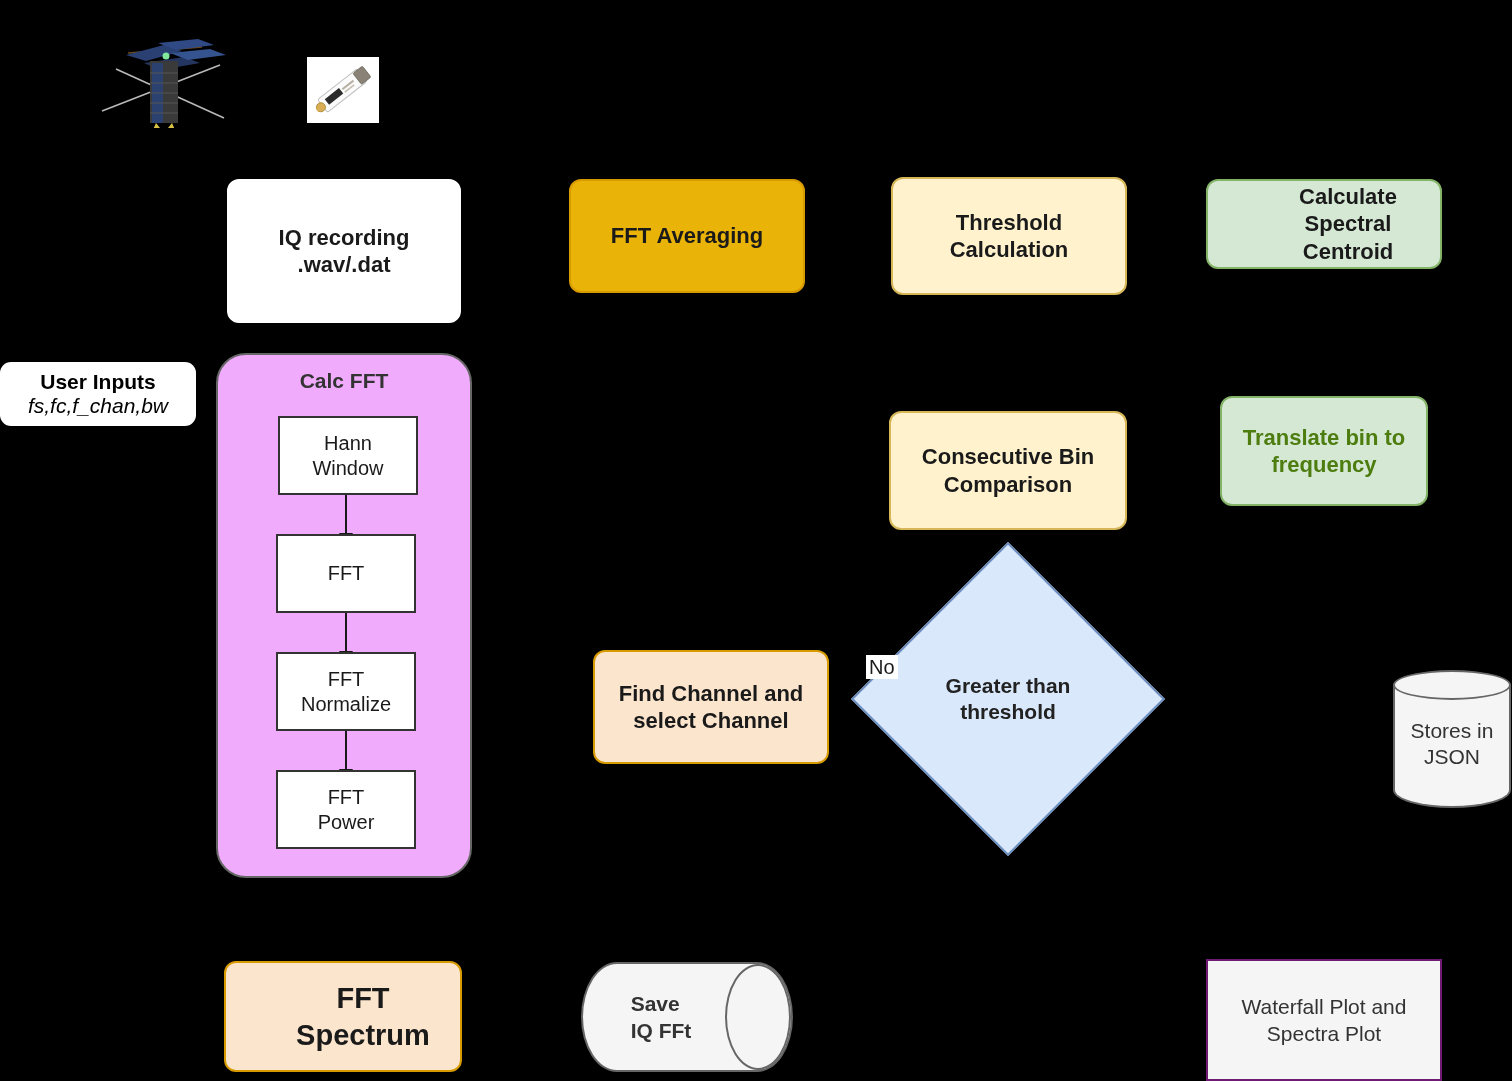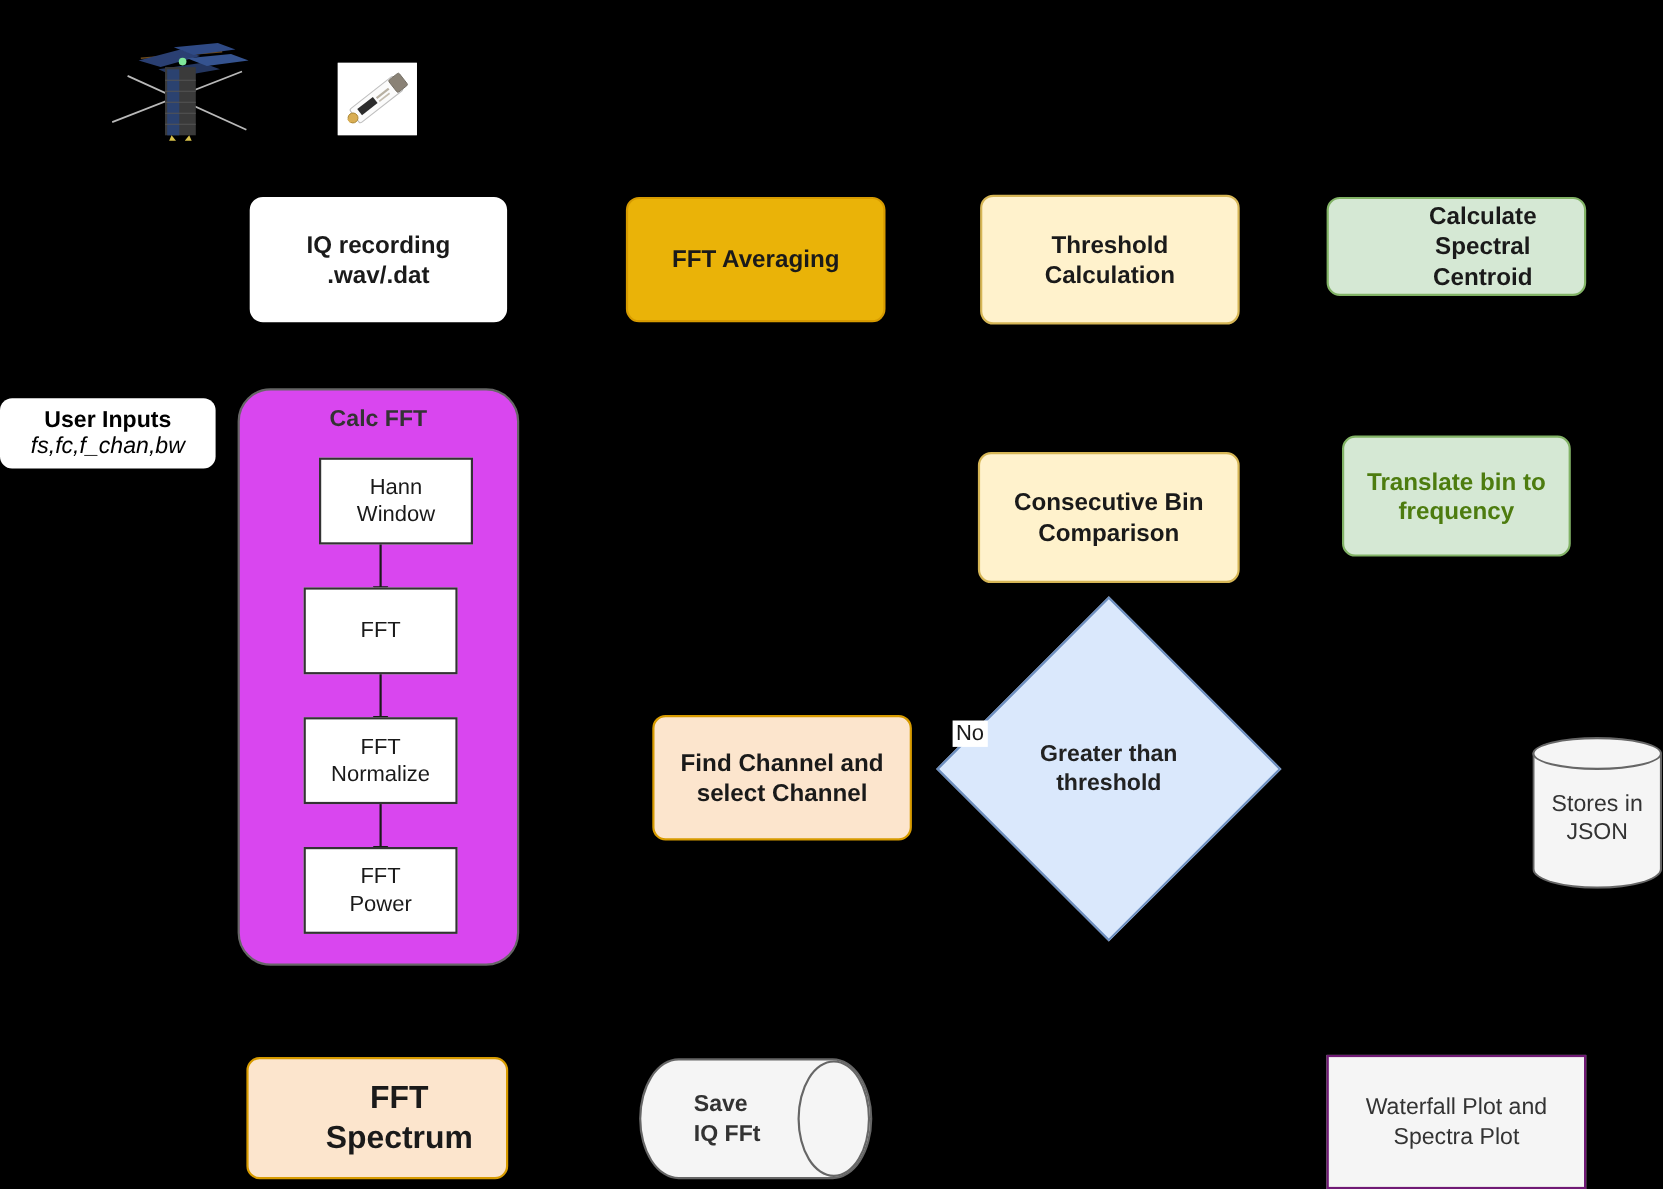--- a/index.html
+++ b/index.html
@@ -73,21 +73,21 @@
   #user-inputs .ui-title { font-weight: bold; font-size: 21px; }
   #user-inputs .ui-sub { font-style: italic; font-size: 21px; }
 
   
   #calc-fft-group {
     position: absolute;
     left: 216px;
     top: 353px;
     width: 256px;
     height: 525px;
-    background: #d946ef;
+    background: #f0abfc;
     border: 2px solid #666666;
     border-radius: 30px;
     box-sizing: border-box;
   }
   #calc-fft-title {
     position: absolute;
     left: 0;
     top: 14px;
     width: 100%;
     text-align: center;
@@ -296,21 +296,21 @@
       <rect x="10" y="25" width="50" height="16" rx="2" fill="#fbfbfb" stroke="#bfbfbf" stroke-width="1"></rect>
       <rect x="54" y="26" width="12" height="14" rx="1.5" fill="#8a8276" stroke="#6f6a60" stroke-width="0.8"></rect>
       <rect x="16" y="29" width="18" height="7" fill="#2b2b2b"></rect>
       <rect x="36" y="31" width="14" height="2" fill="#b7b0a2"></rect>
       <rect x="36" y="35" width="12" height="1.6" fill="#c4bdb0"></rect>
       <circle cx="8" cy="33" r="4.5" fill="#d9ae54" stroke="#a8832f" stroke-width="0.8"></circle>
       <rect x="3" y="31" width="5" height="4" fill="#d9ae54"></rect>
     </g>
   </svg>
 
-  <div class="node rounded bold" style="left:227px; top:179px; width:234px; height:114px; background:#ffffff; border-color:#ffffff; color:#1a1a1a; font-size:22px;">
+  <div class="node rounded bold" style="left:227px; top:179px; width:234px; height:144px; background:#ffffff; border-color:#ffffff; color:#1a1a1a; font-size:22px;">
     <span class="label-lines">IQ recording
 .wav/.dat</span>
   </div>
 
   <div class="node rounded bold" style="left:569px; top:179px; width:236px; height:114px; background:#eab308; border-color:#d79b00; color:#1a1a1a; font-size:22px;">
     <span class="label-lines">FFT Averaging</span>
   </div>
 
   <div class="node rounded bold" style="left:891px; top:177px; width:236px; height:118px; background:#fff2cc; border-color:#d6b656; color:#1a1a1a; font-size:22px;">
     <span class="label-lines">Threshold
@@ -323,21 +323,21 @@
   </div>
 
   <div id="user-inputs">
     <div class="ui-title">User Inputs</div>
     <div class="ui-sub">fs,fc,f_chan,bw</div>
   </div>
 
   <div id="calc-fft-group">
     <div id="calc-fft-title">Calc FFT</div>
 
-    <div class="inner-box" style="left:72px; top:61px; width:140px; height:79px;">
+    <div class="inner-box" style="left:60px; top:61px; width:140px; height:79px;">
       <span class="label-lines">Hann
 Window</span>
     </div>
     <div class="arrow-v" style="left:127px; top:140px; height:42px;"></div>
     <div class="arrow-head" style="left:121px; top:178px;"></div>
 
     <div class="inner-box" style="left:58px; top:179px; width:140px; height:79px;">
       <span class="label-lines">FFT</span>
     </div>
     <div class="arrow-v" style="left:127px; top:258px; height:42px;"></div>

